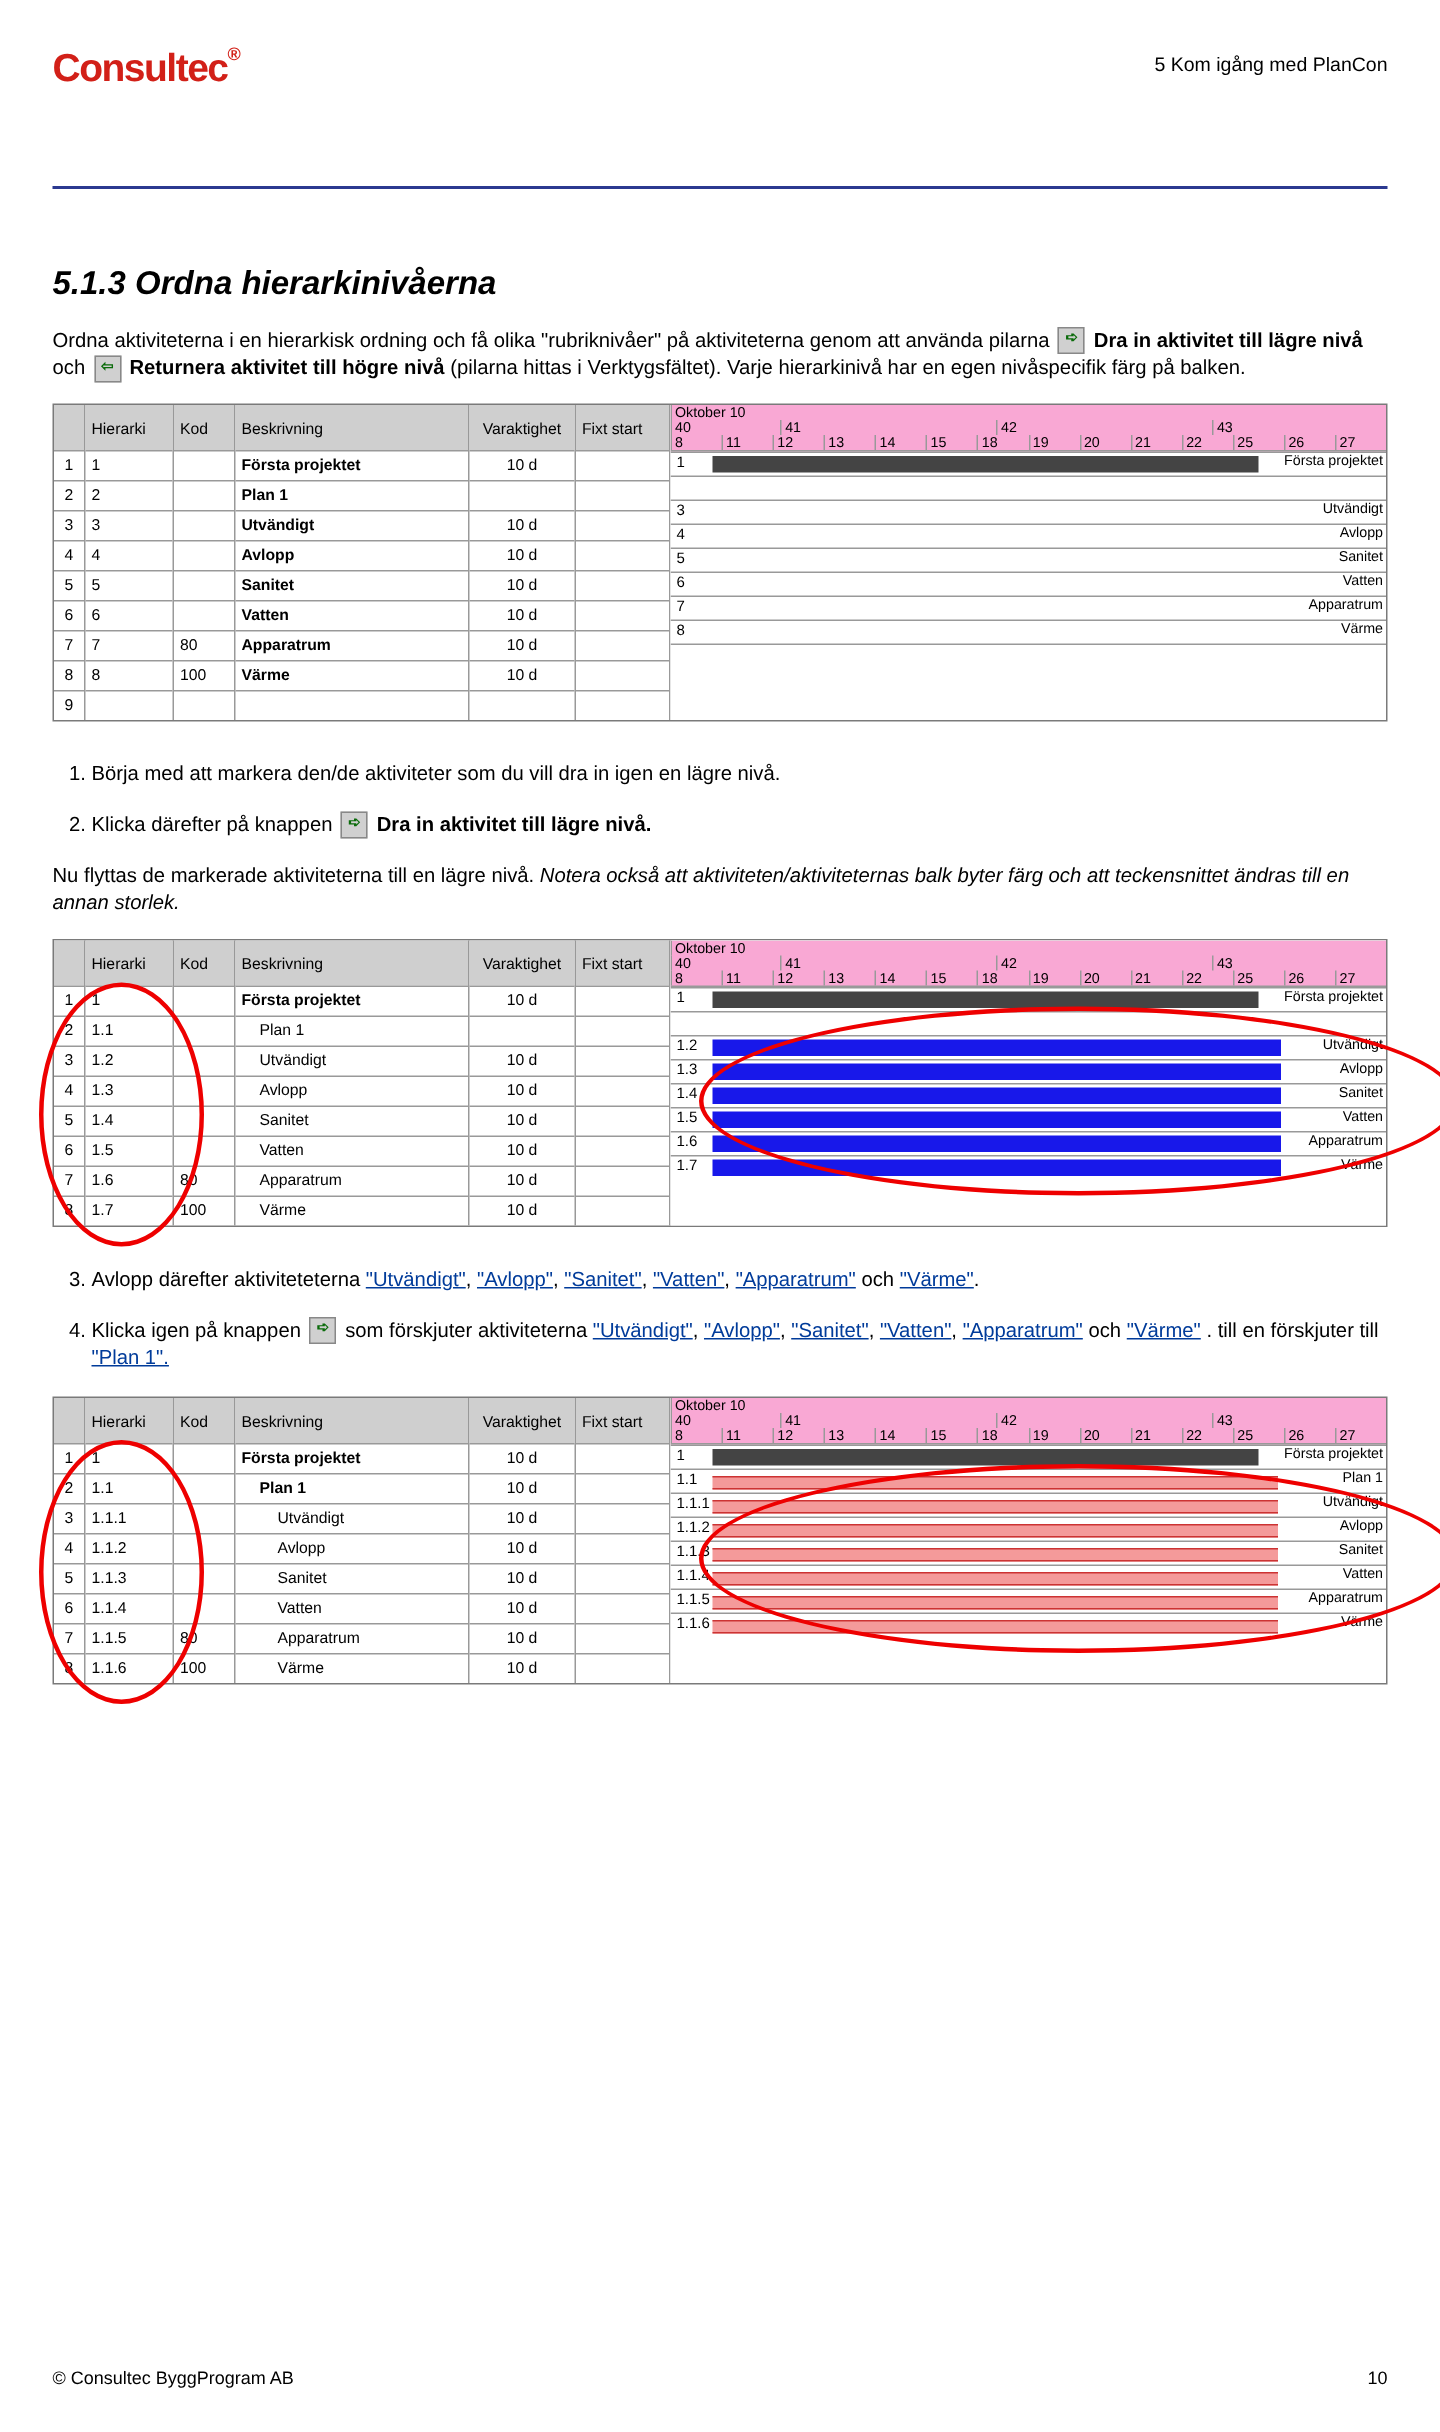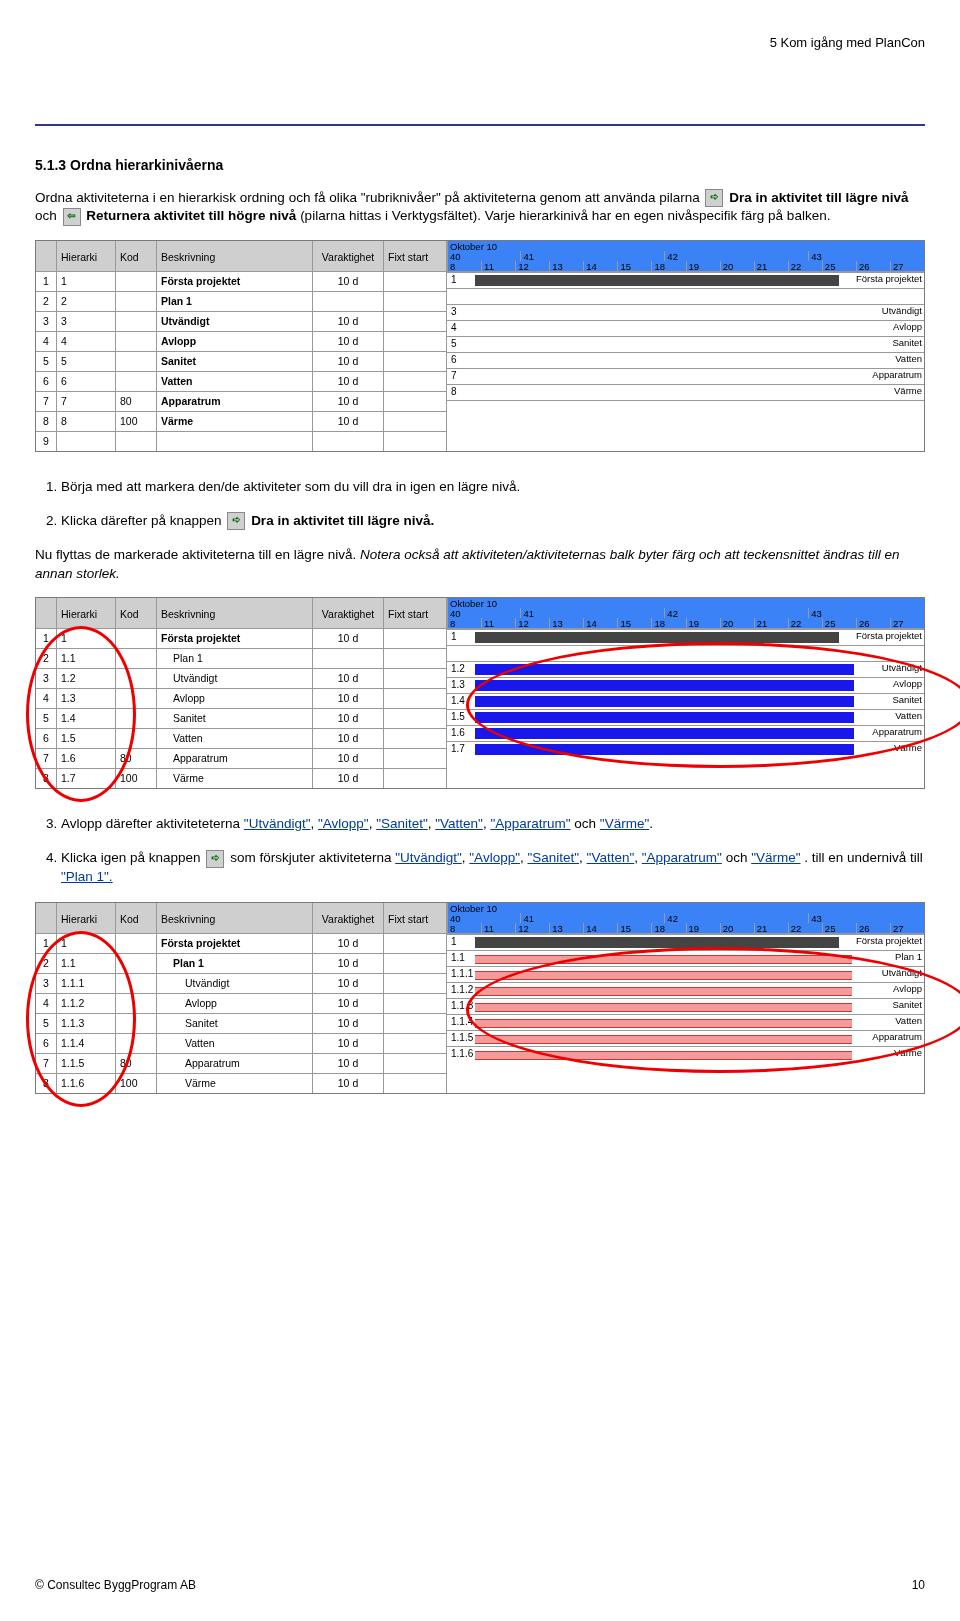--- a/index.html
+++ b/index.html
@@ -4,38 +4,38 @@
 <style>
   html,body{margin:0;padding:0;background:#fff;font-family:Arial,Helvetica,sans-serif;color:#000;font-size:13.5px;line-height:1.35;width:960px;}
   .page{position:relative;width:960px;height:1621px;}
   .header{position:relative;height:90px;padding:28px 35px 0 35px;}
   .logo{color:#d22018;font-weight:900;font-size:26px;letter-spacing:-1px;}
   .logo sup{font-size:12px;vertical-align:top;}
   .logo-sub{font-size:12px;color:#666;font-style:italic;margin-top:-2px;}
   .hdr-right{position:absolute;top:34px;right:35px;font-size:13px;}
   .hr{height:2px;background:#2b3990;margin:6px 35px 0 35px;}
   .content{padding:30px 35px 0 35px;}
-  h2{font-size:14px;margin:0 0 14px 0;font-weight:bold;}
+  h2{font-size:22px;margin:18px 0 14px 0;font-weight:bold;font-style:italic;}
   p{margin:0 0 14px 0;}
   .bold{font-weight:bold;}
   .inline-icon{display:inline-block;width:16px;height:16px;background:#d0d0d0;border:1px solid #888;vertical-align:middle;font-size:10px;text-align:center;line-height:14px;color:#0a6b0a;font-weight:bold;margin:0 2px;}
   .ol{padding-left:26px;margin:0 0 6px 0;}
   .ol li{margin:0 0 16px 0;}
   a.term{color:#003b9a;text-decoration:underline;}
   .footer{position:absolute;left:35px;right:35px;bottom:28px;font-size:12px;display:flex;justify-content:space-between;}
   
   .shot{border:1px solid #7a7a7a;background:#fff;margin:0 0 26px 0;position:relative;font-size:10.5px;}
   .shot-inner{display:flex;position:relative;}
   .tcol{border-right:1px solid #999;}
   .tcell{border-top:1px solid #999;padding:2px 4px;white-space:nowrap;overflow:hidden;height:15px;line-height:15px;}
   .thead{background:#cfcfcf;font-weight:normal;height:30px;}
   .thead .tcell{border-top:none;height:28px;line-height:28px;}
   .numcol .tcell{text-align:center;}
   .gantt{flex:1;position:relative;background:#fff;overflow:hidden;}
-  .gantt-head{background:#3b82f6;height:30px;border-bottom:1px solid #999;position:relative;font-size:9.5px;}
+  .gantt-head{background:#f9a8d4;height:30px;border-bottom:1px solid #999;position:relative;font-size:9.5px;}
   .gantt-head .row1{position:absolute;top:0;left:0;right:0;height:10px;display:flex;}
   .gantt-head .row2{position:absolute;top:10px;left:0;right:0;height:10px;display:flex;}
   .gantt-head .row3{position:absolute;top:20px;left:0;right:0;height:10px;display:flex;}
   .gantt-head span{border-left:1px solid #999;padding-left:2px;display:inline-block;}
   .grow{height:15px;border-top:1px solid #999;position:relative;}
   .gbar{position:absolute;top:2px;height:11px;background:#444;}
   .blue{background:#1818ea;}
   .pink{background:#f49a9a;border-top:1px solid #c33;border-bottom:1px solid #c33;height:7px;top:4px;}
   .glabel{position:absolute;right:2px;top:0;font-size:9.5px;white-space:nowrap;}
   .glabel-left{position:absolute;left:4px;top:0;font-size:10px;}
@@ -46,20 +46,21 @@
   .c-kod{width:40px;}
   .c-desc{width:155px;}
   .c-var{width:70px;text-align:center;}
   .c-fix{width:62px;}
 </style>
 </head>
 <body>
 <div class="page">
 
 <div class="header">
+  <div class="logo">Consultec<sup>®</sup></div>
   <div class="hdr-right">5 Kom igång med PlanCon</div>
 </div>
 <div class="hr"></div>
 
 <div class="content">
   <h2>5.1.3  Ordna hierarkinivåerna</h2>
 
   <p>
     <span>Ordna aktiviteterna i en hierarkisk ordning och få olika "rubriknivåer" på aktiviteterna genom att använda pilarna </span>
     <span class="inline-icon">➪</span>
@@ -397,21 +398,21 @@
       <span>Klicka igen på knappen </span>
       <span class="inline-icon">➪</span>
       <span> som förskjuter aktiviteterna </span>
       <a class="term">"Utvändigt"</a>, 
       <a class="term">"Avlopp"</a>, 
       <a class="term">"Sanitet"</a>, 
       <a class="term">"Vatten"</a>, 
       <a class="term">"Apparatrum"</a>
       <span> och </span>
       <a class="term">"Värme"</a>
-      <span>. till en undernivå till </span>
+      <span>. till en förskjuter till </span>
       <a class="term">"Plan 1".</a>
     </li>
   </ol>
 
   <div class="shot" id="shot3">
         <div class="shot-inner">
           <div class="tcol c-idx numcol">
             <div class="thead">
               <div class="tcell"></div>
             </div>

